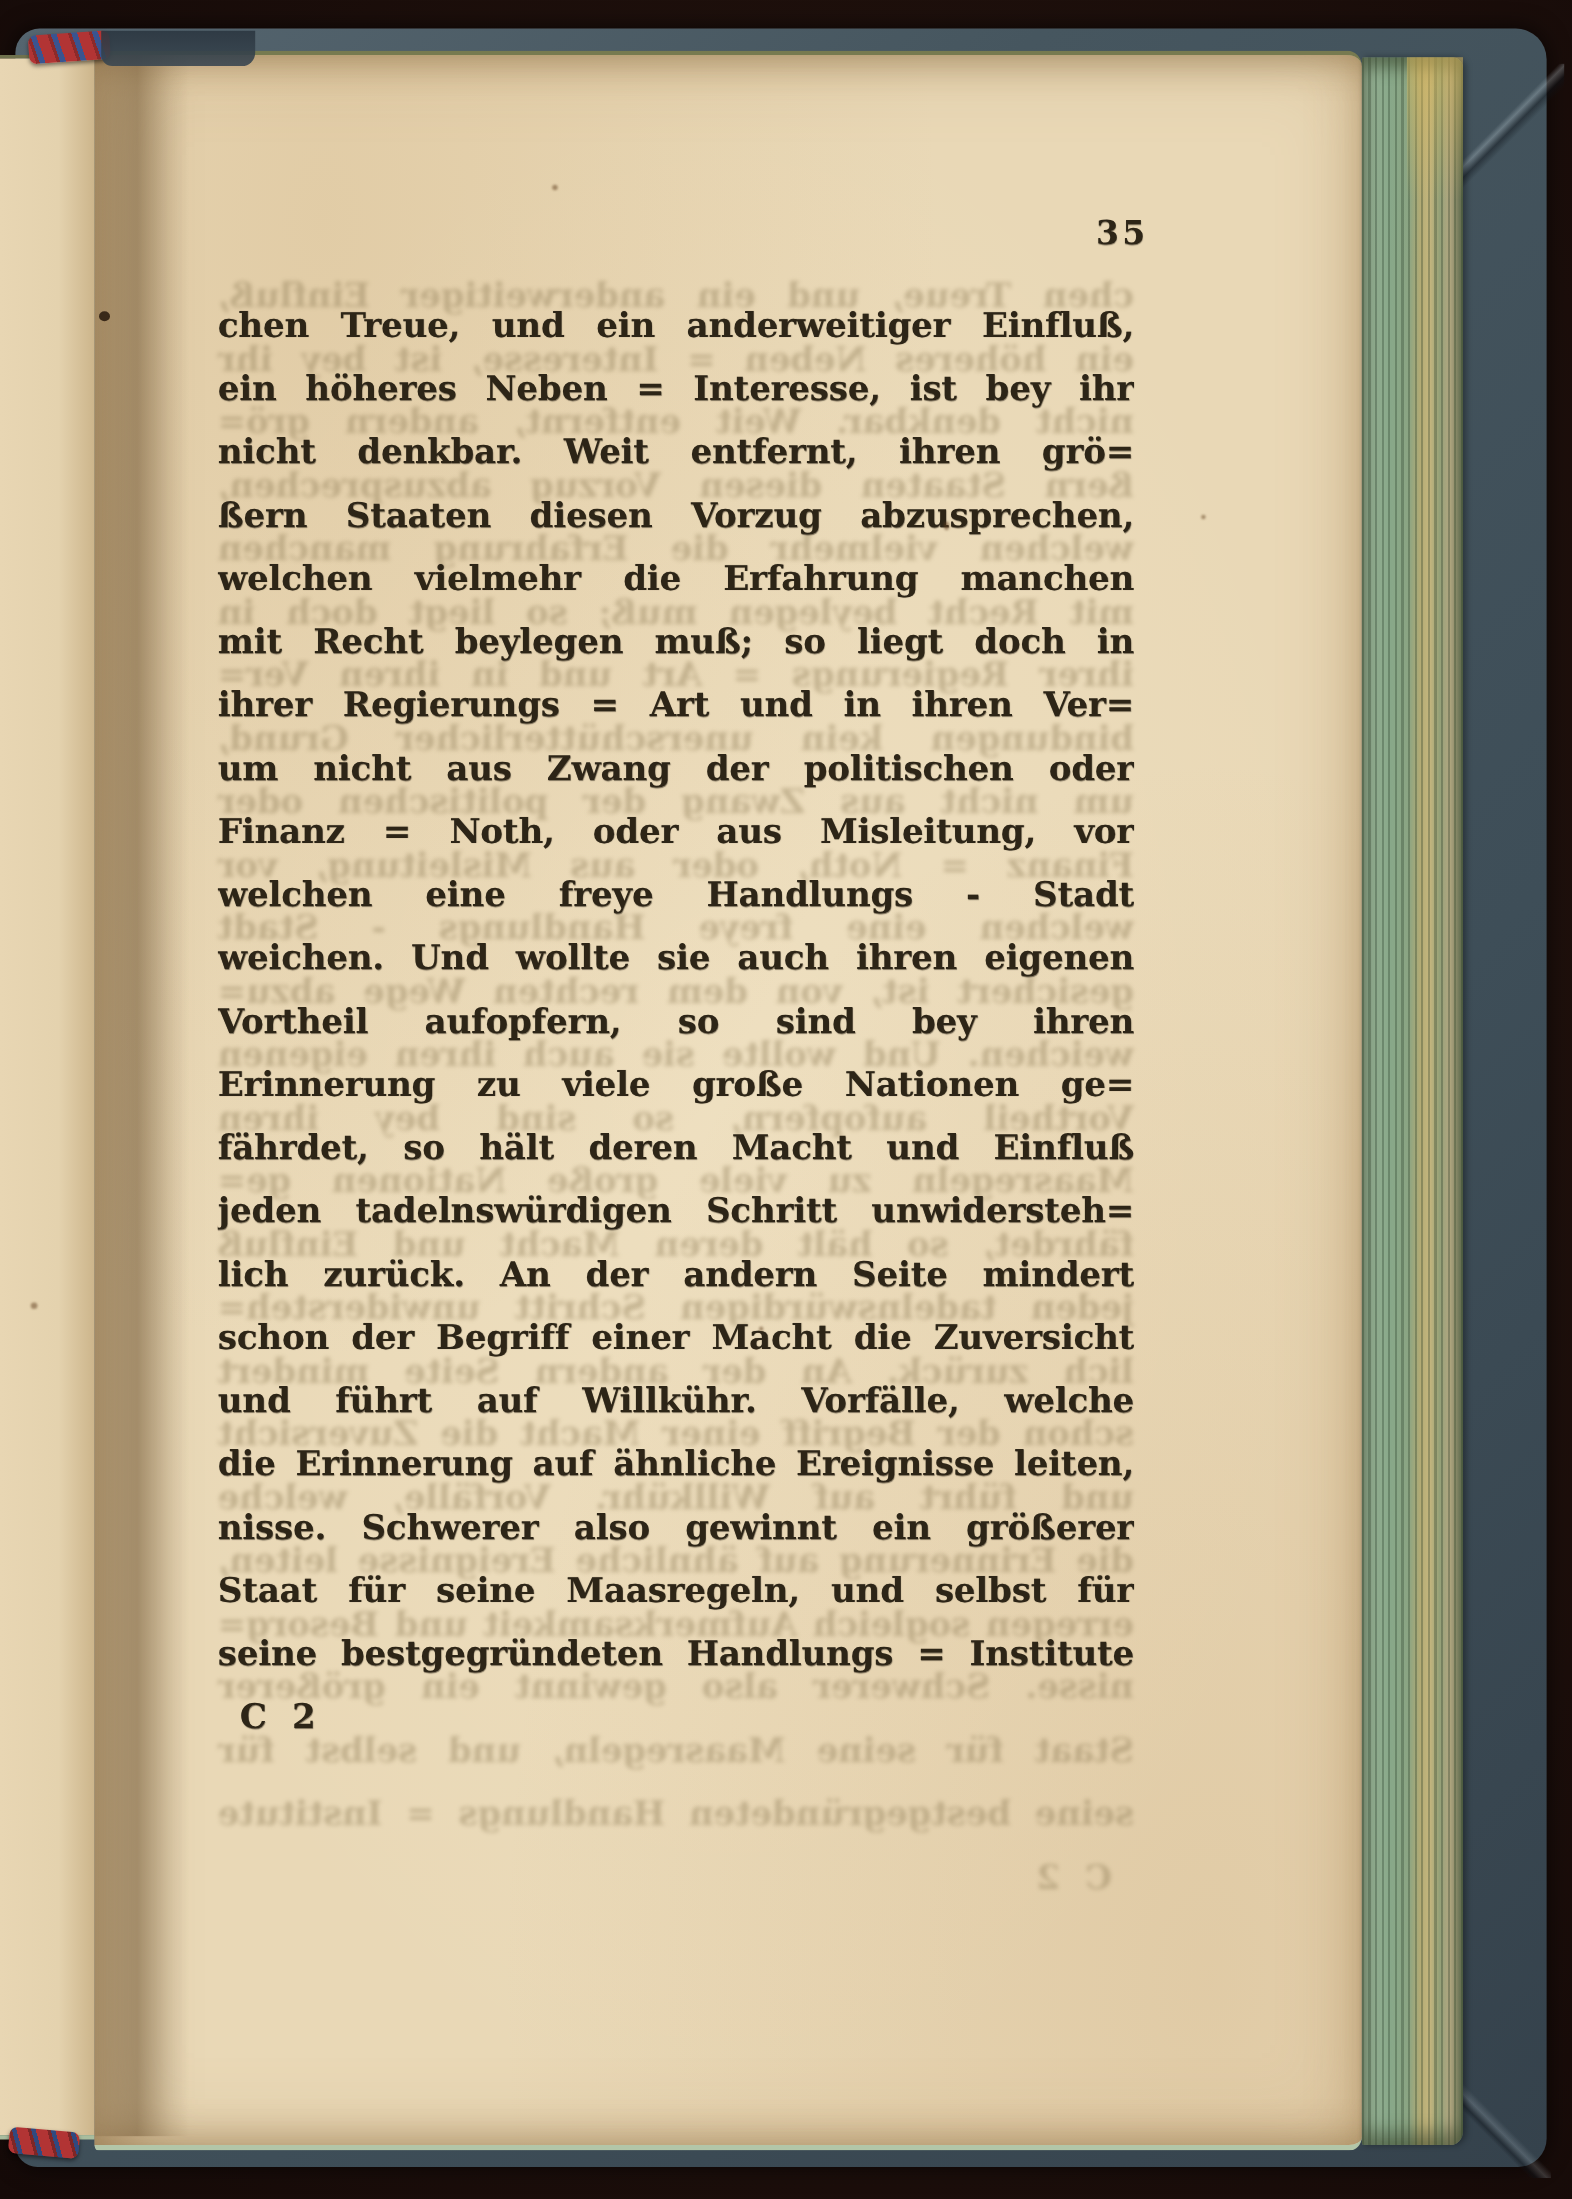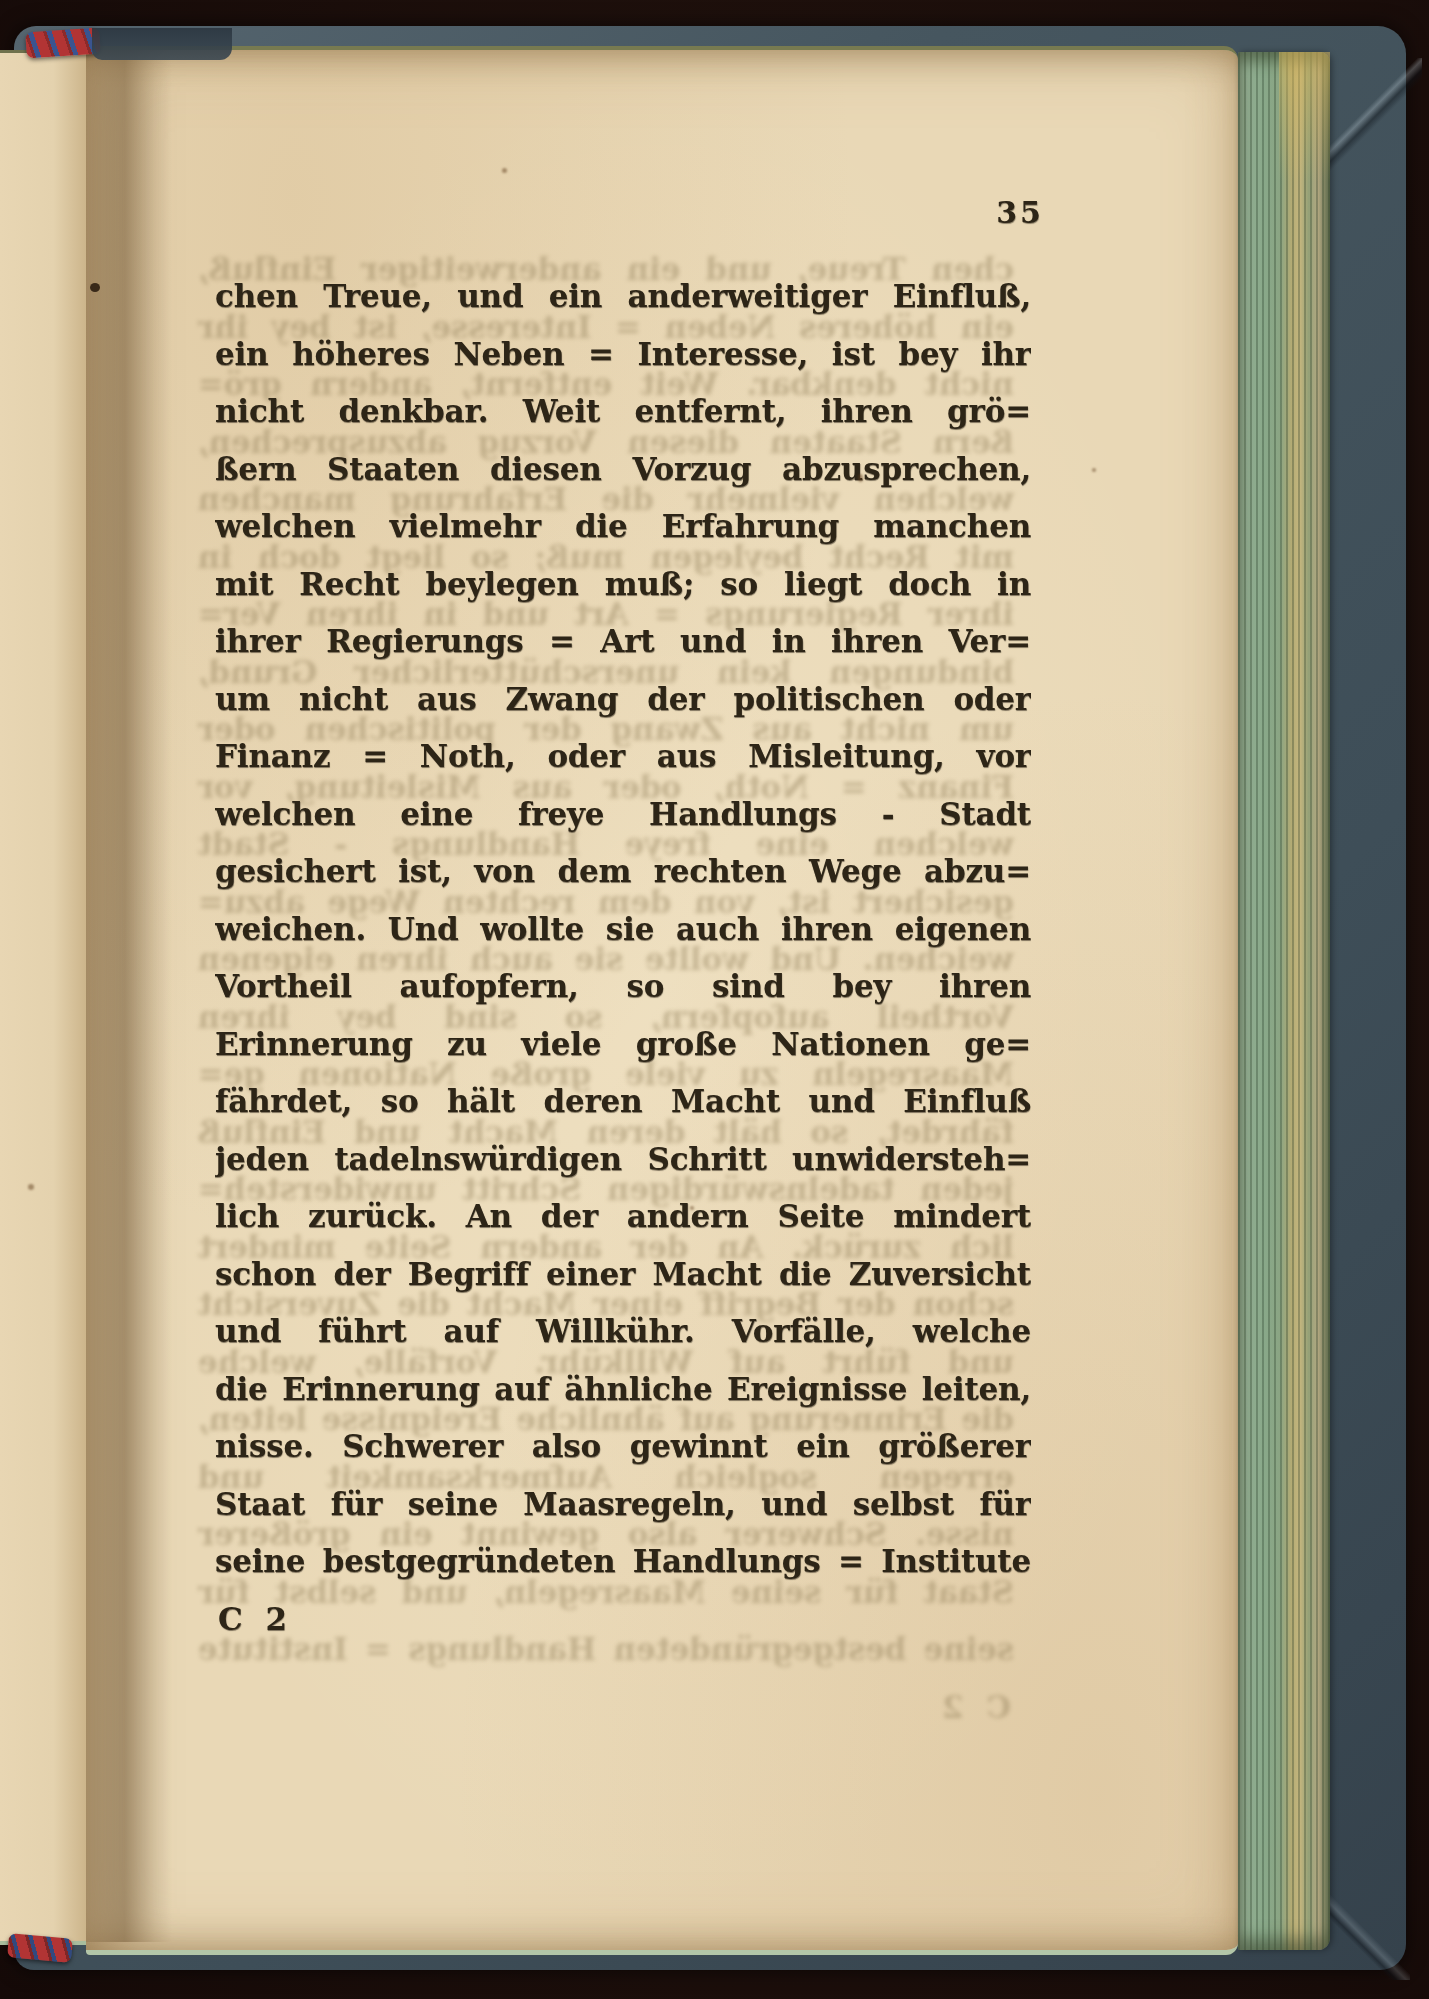--- a/index.html
+++ b/index.html
@@ -78,21 +78,21 @@
     position:absolute;left:92px;top:28px;width:140px;height:32px;
     background:linear-gradient(180deg,#2b3640,#3a4751);border-radius:0 0 12px 10px;opacity:.9;
   }
   
   .text-block{
     position:absolute;left:198px;top:268px;width:833px;z-index:3;
     font:700 31px/57.5px "DejaVu Serif", serif;
     color:#2d2517;letter-spacing:-0.2px;
     text-shadow:0.4px 0.6px 0.8px rgba(45,37,23,.55);
   }
-  .line{height:57.5px;overflow:hidden;text-align:justify;margin-left:17px;}
+  .line{height:57.5px;overflow:hidden;text-align:justify;}
   .line::after{content:"";display:inline-block;width:100%;height:0;}
   .sig-line{height:57.5px;text-align:left;transform:translateX(20px);letter-spacing:6px;}
   
   .ghost{
     z-index:2;transform:scaleX(-1) translateY(-27px);
     filter:blur(2.1px);opacity:.40;color:#8a7852;text-shadow:none;
   }
   .page-number{
     position:absolute;left:948px;top:194px;width:96px;z-index:3;
     font:700 30px/38px "DejaVu Serif", serif;color:#2d2517;
@@ -160,21 +160,20 @@
     <div class="line">chen Treue, und ein anderweitiger Einfluß,</div>
     <div class="line">ein höheres Neben = Interesse, ist bey ihr</div>
     <div class="line">nicht denkbar. Weit entfernt, ihren grö=</div>
     <div class="line">ßern Staaten diesen Vorzug abzusprechen,</div>
     <div class="line">welchen vielmehr die Erfahrung manchen</div>
     <div class="line">mit Recht beylegen muß; so liegt doch in</div>
     <div class="line">ihrer Regierungs = Art und in ihren Ver=</div>
     <div class="line">um nicht aus Zwang der politischen oder</div>
     <div class="line">Finanz = Noth, oder aus Misleitung, vor</div>
     <div class="line">welchen eine freye Handlungs - Stadt</div>
-    <div class="line">gesichert ist, von dem rechten Wege abzu=</div>
     <div class="line">weichen. Und wollte sie auch ihren eigenen</div>
     <div class="line">Vortheil aufopfern, so sind bey ihren</div>
     <div class="line">Erinnerung zu viele große Nationen ge=</div>
     <div class="line">fährdet, so hält deren Macht und Einfluß</div>
     <div class="line">jeden tadelnswürdigen Schritt unwidersteh=</div>
     <div class="line">lich zurück. An der andern Seite mindert</div>
     <div class="line">schon der Begriff einer Macht die Zuversicht</div>
     <div class="line">und führt auf Willkühr. Vorfälle, welche</div>
     <div class="line">die Erinnerung auf ähnliche Ereignisse leiten,</div>
     <div class="line">nisse. Schwerer also gewinnt ein größerer</div>

